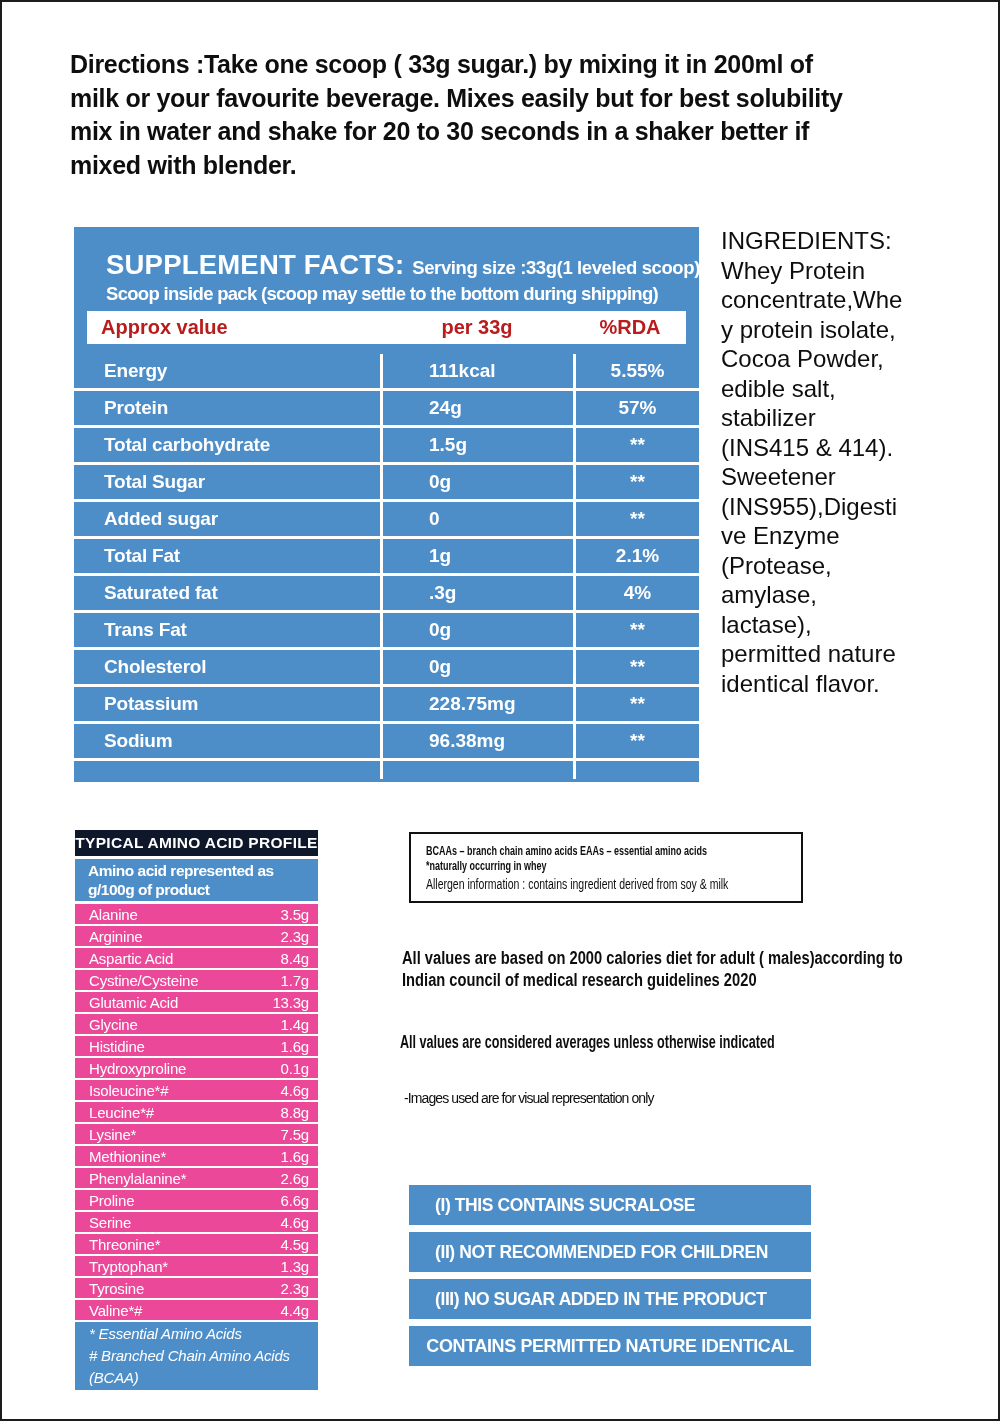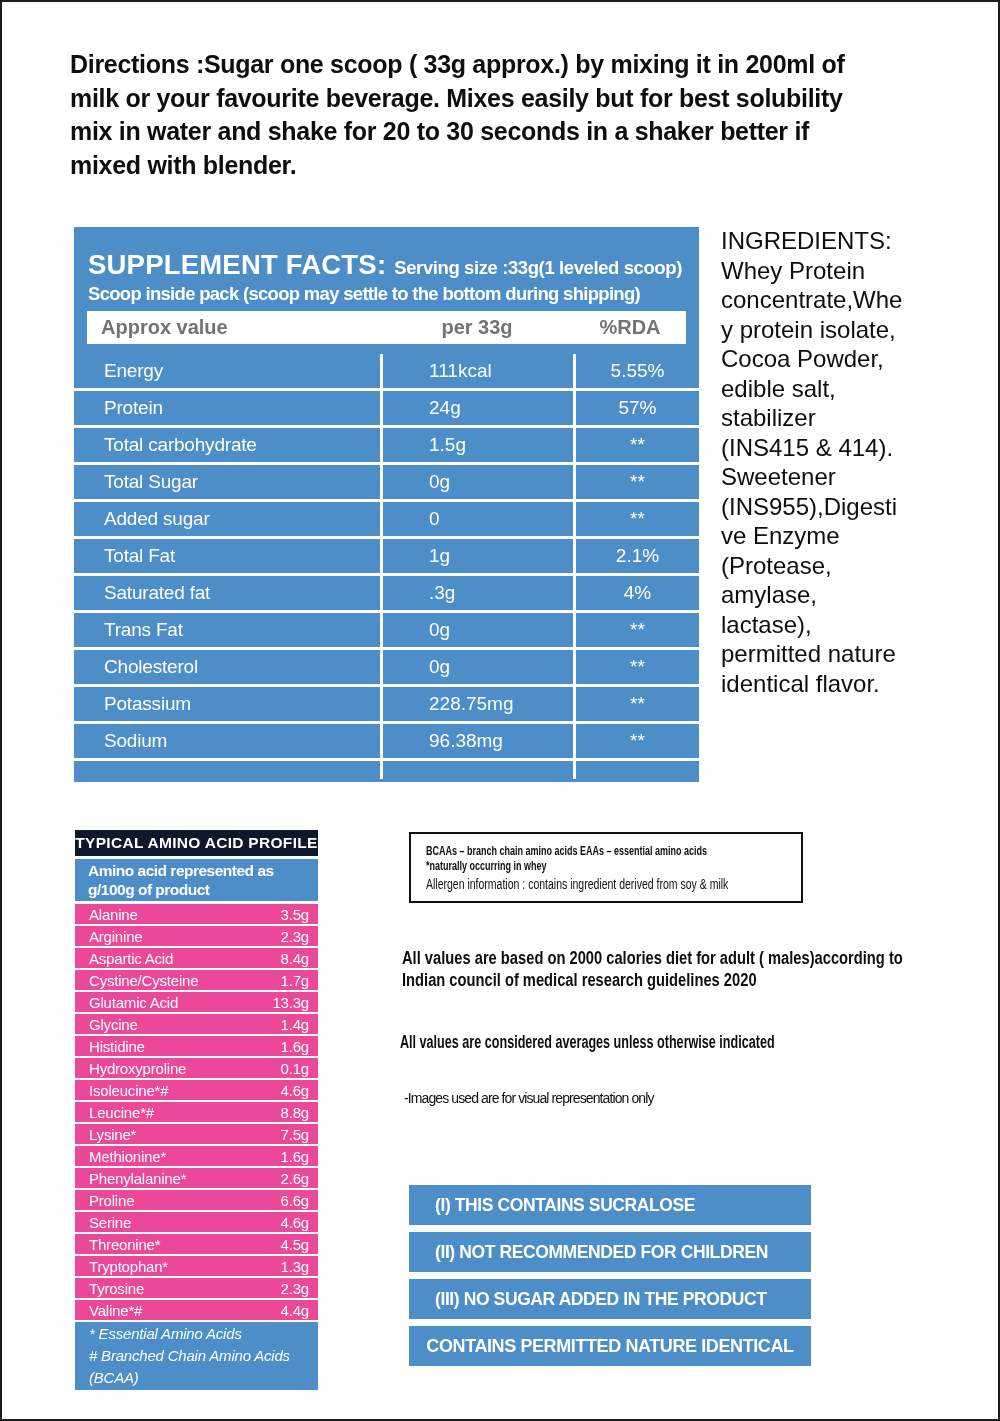--- a/index.html
+++ b/index.html
@@ -10,33 +10,33 @@
     font-family:"Liberation Sans", sans-serif; color:#0e0e0e;
   }
   .abs { position:absolute; }
 
   
   .directions { left:68px; top:46px; width:900px; font-weight:bold;
     font-size:25px; line-height:33.5px; letter-spacing:-0.3px; }
 
   
   .supp-panel { left:72px; top:225px; width:625px; height:555px; background:#4d8ec9; }
-  .supp-head { color:#fff; padding:22px 10px 0 14px; white-space:nowrap; }
+  .supp-head { color:#fff; padding:22px 10px 0 32px; white-space:nowrap; }
   .supp-title-line { display:flex; align-items:baseline; gap:8px; height:34px; }
   .supp-title { font-size:27.5px; font-weight:bold; letter-spacing:0.2px; }
   .supp-serving { font-size:18.5px; font-weight:bold; letter-spacing:-0.4px; }
   .supp-scoop { font-size:18.5px; font-weight:bold; letter-spacing:-0.7px; line-height:22px; }
   .supp-colhead { height:33px; margin:6px 13px 10px 13px; background:#ffffff;
     display:grid; grid-template-columns:293px 194px 112px; align-items:center;
-    color:#737373; font-weight:bold; font-size:20px; }
+    color:#b91c1c; font-weight:bold; font-size:20px; }
   .supp-colhead .col-name { padding-left:14px; }
   .supp-colhead .col-amount, .supp-colhead .col-rda { text-align:center; }
   .supp-rows { display:grid; grid-template-columns:306px 190px 123px;
     grid-template-rows:repeat(11,34px) 18px; gap:3px; background:#ffffff; }
-  .cell { background:#4d8ec9; color:#fff; font-weight:normal; font-size:19px;
+  .cell { background:#4d8ec9; color:#fff; font-weight:bold; font-size:19px;
     display:flex; align-items:center; }
   .c-label { padding-left:30px; letter-spacing:-0.2px; }
   .c-val { padding-left:46px; }
   .c-rda { justify-content:center; }
 
   
   .ingredients { left:719px; top:224px; width:225px; font-size:24px; line-height:29.5px; }
 
   
   .amino-panel { left:73px; top:828px; width:243px; }
@@ -68,21 +68,21 @@
   
   .banners { left:407px; top:1183px; width:402px; }
   .banner { height:40px; line-height:40px; margin-bottom:7px; background:#4d8ec9;
     color:#fff; font-weight:bold; font-size:17.5px; letter-spacing:-0.4px; padding-left:26px; }
   .banner:last-child { padding-left:0; text-align:center; font-size:18px; }
 </style>
 </head>
 <body>
 
 <div class="abs directions">
-  <div>Directions :Sugar one scoop ( 33g approx.) by mixing it in 200ml of</div>
+  <div>Directions :Take one scoop ( 33g sugar.) by mixing it in 200ml of</div>
   <div>milk or your favourite beverage. Mixes easily but for best solubility</div>
   <div>mix in water and shake for 20 to 30 seconds in a shaker better if</div>
   <div>mixed with blender.</div>
 </div>
 
 <div class="abs supp-panel">
   <div class="supp-head">
     <div class="supp-title-line">
       <span class="supp-title">SUPPLEMENT FACTS:</span>
       <span class="supp-serving">Serving size :33g(1 leveled scoop)</span>

